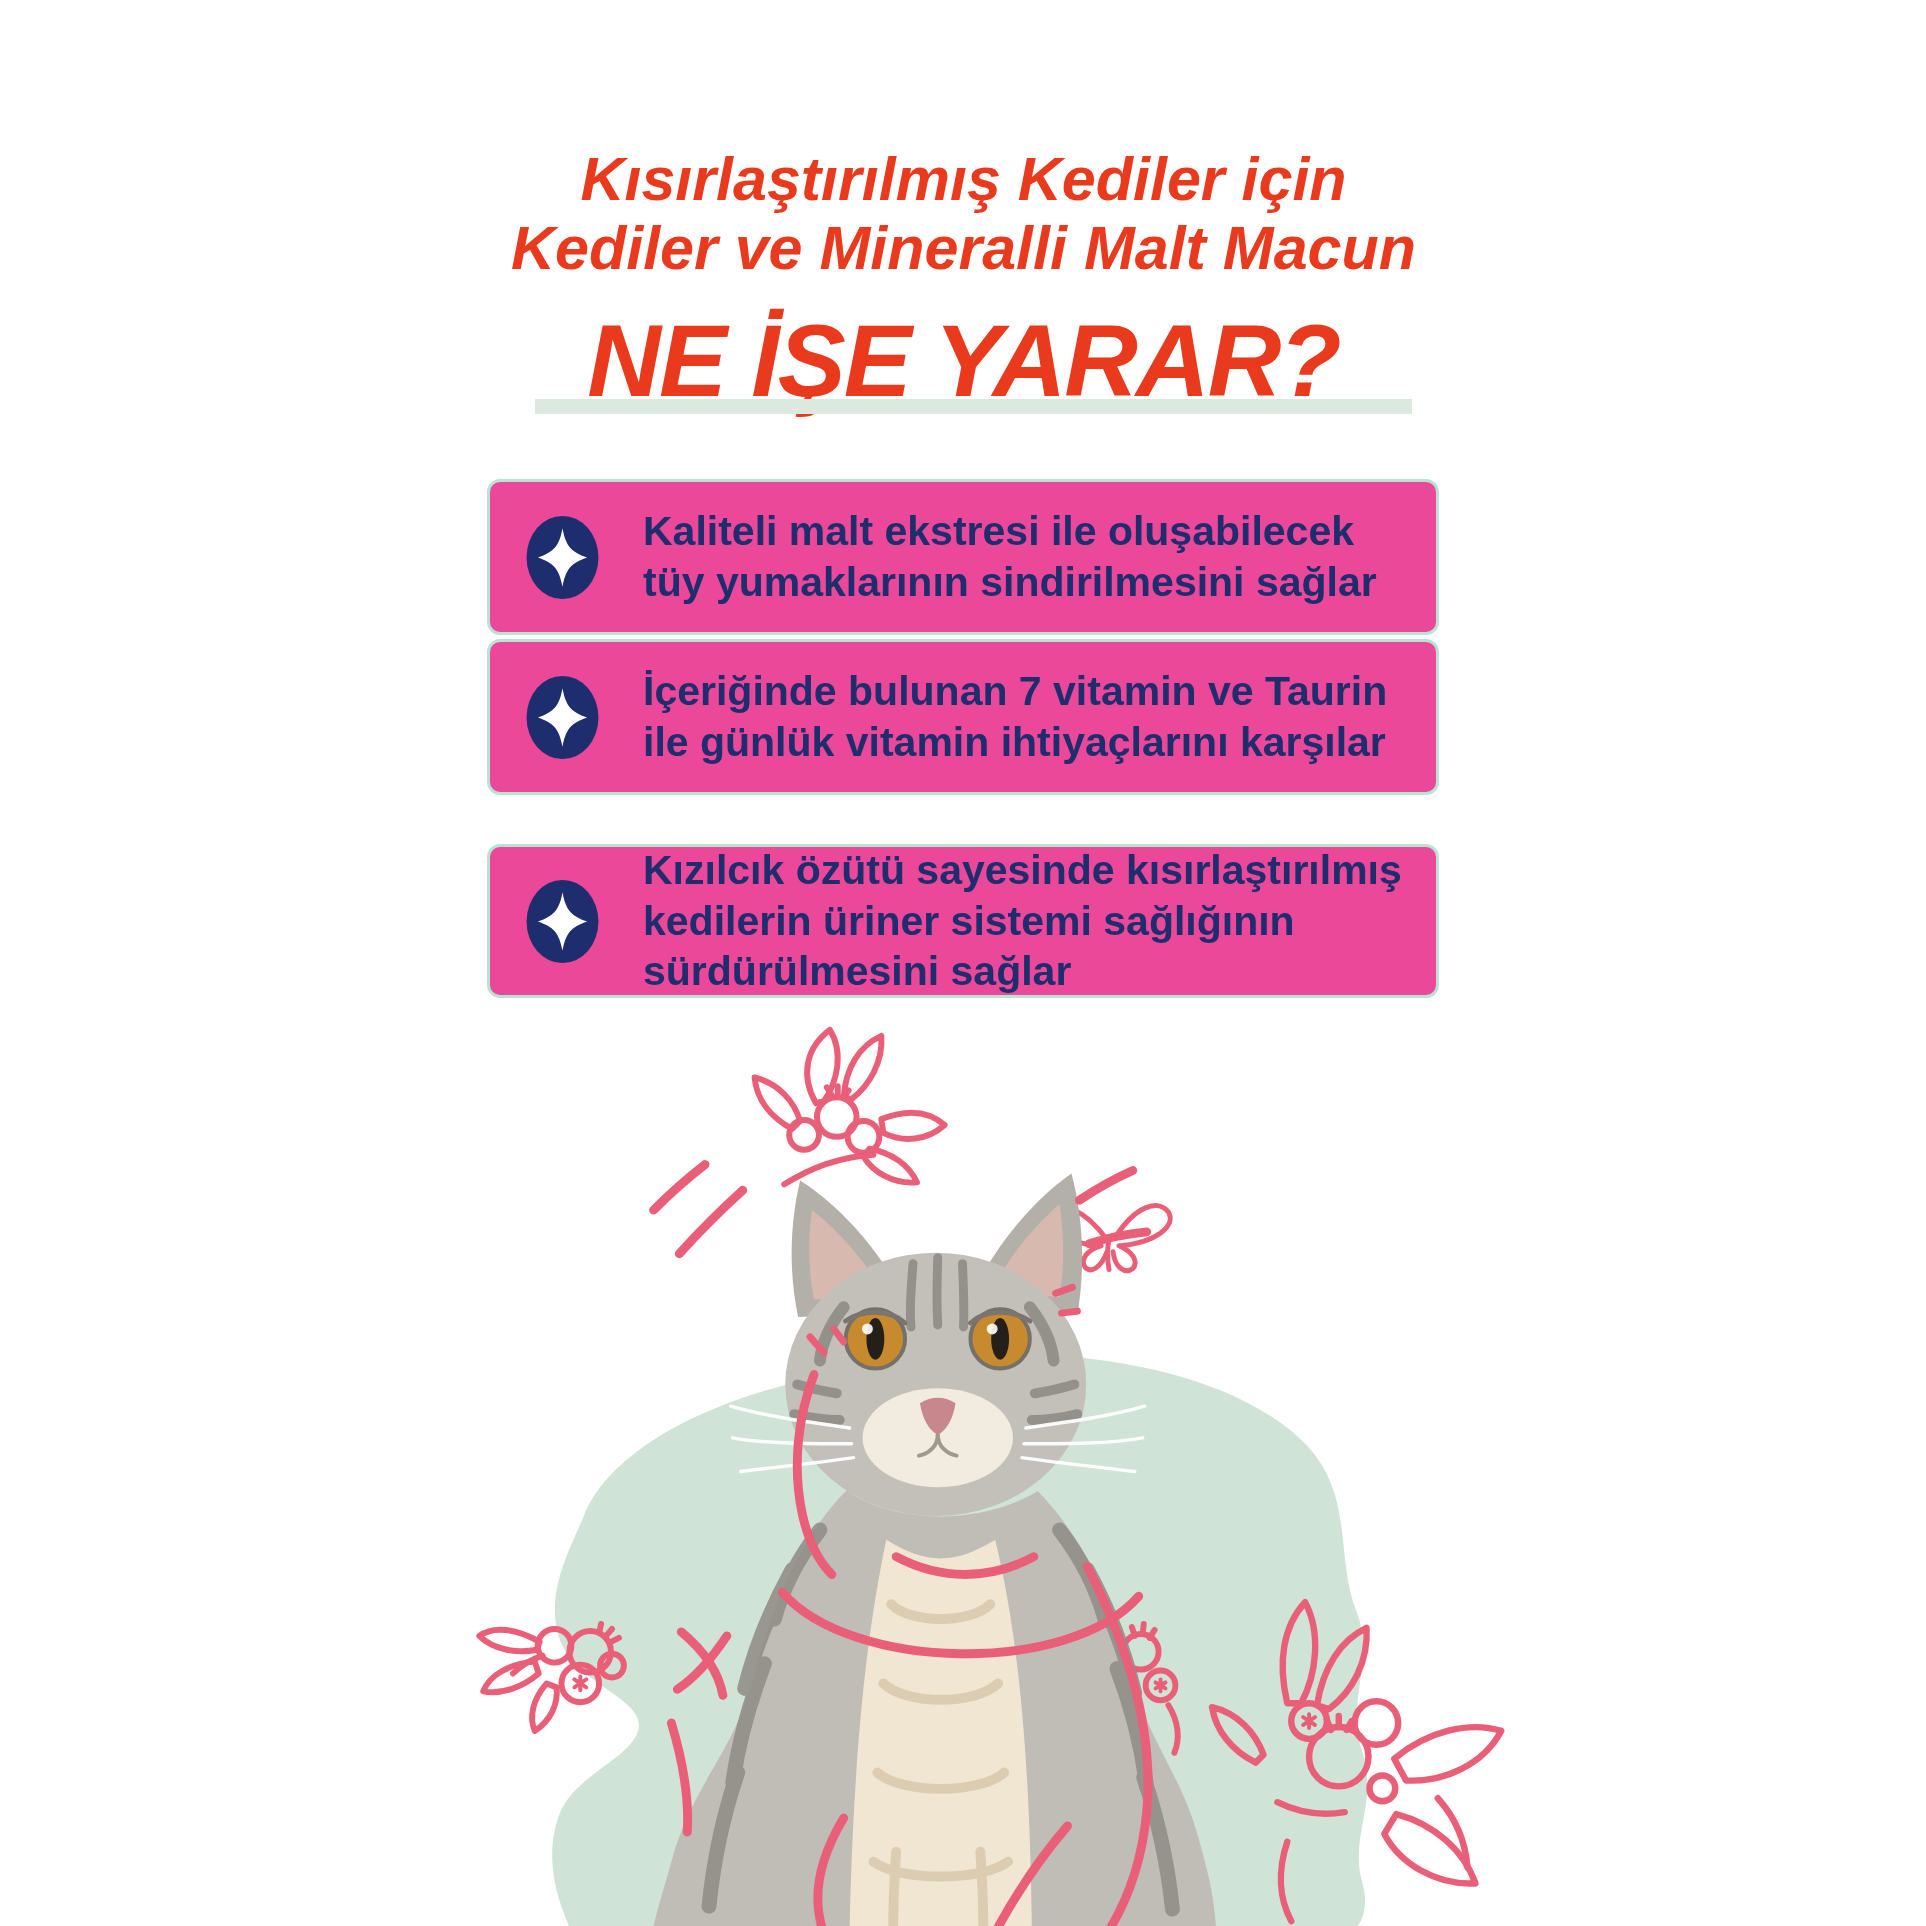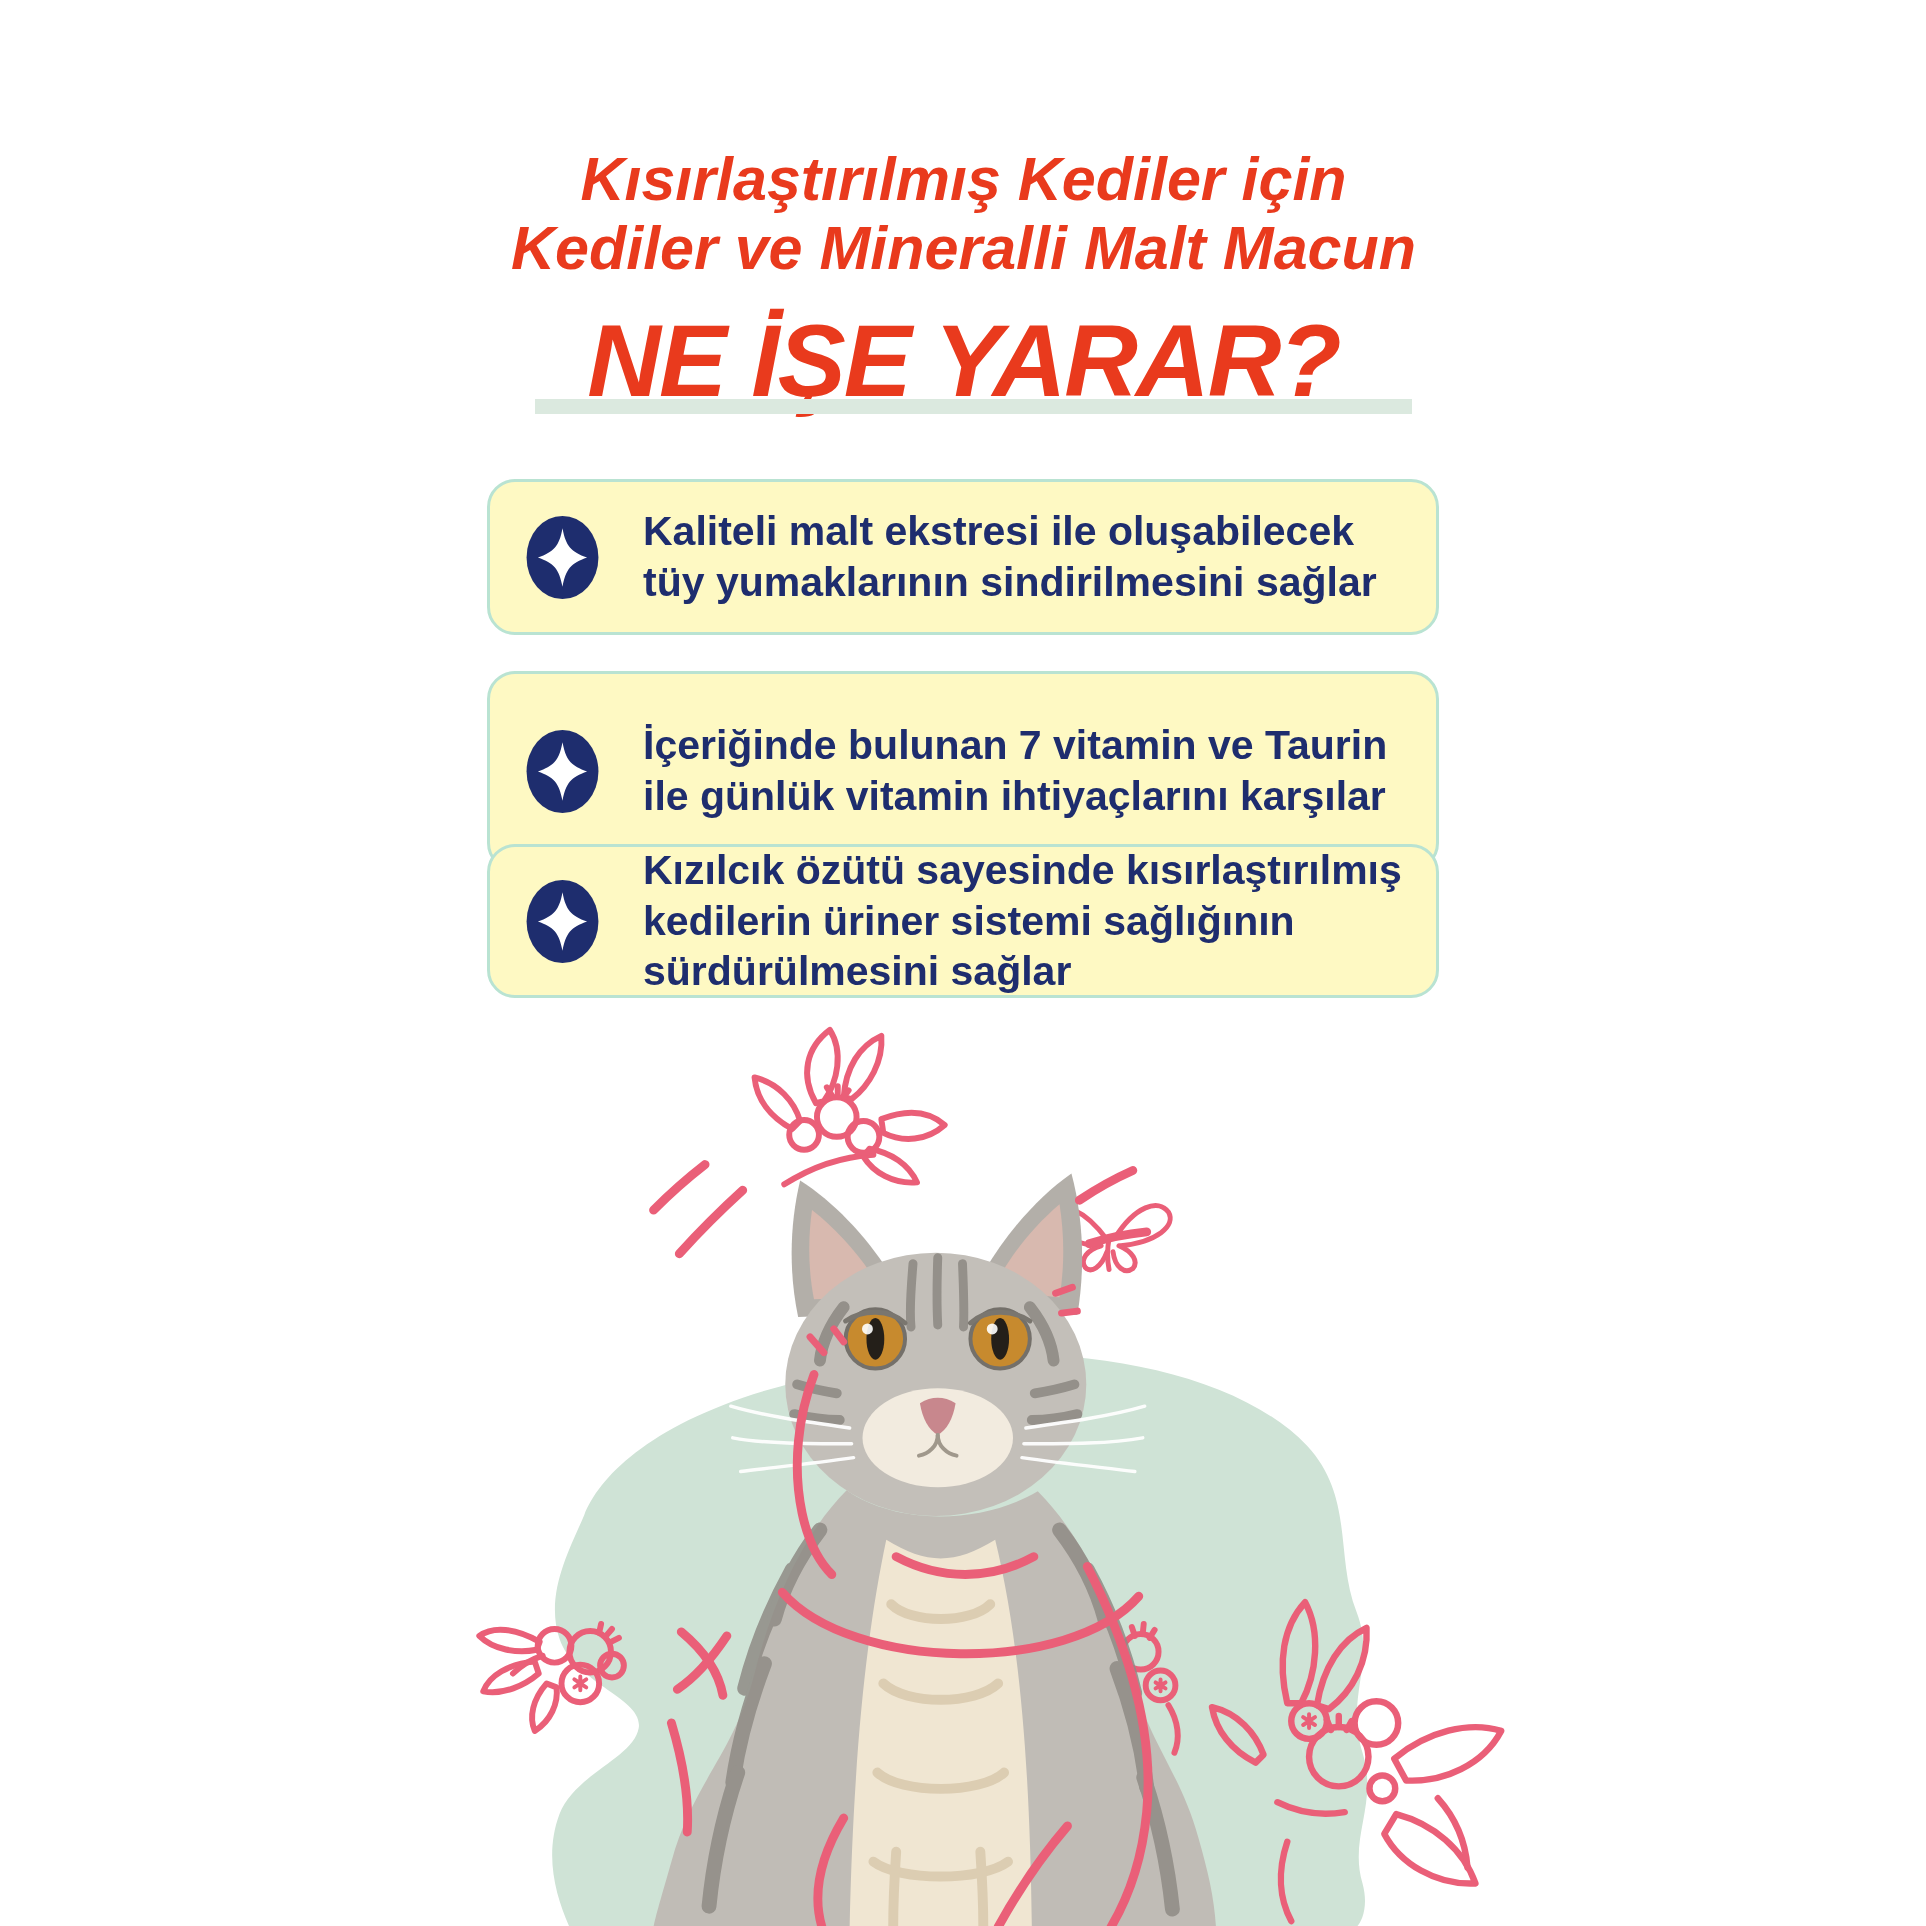--- a/index.html
+++ b/index.html
@@ -6,25 +6,25 @@
   .page{
     position:relative;width:1927px;height:1927px;background:#ffffff;overflow:hidden;
     font-family:"Liberation Sans", sans-serif;
   }
   .title-wrap{position:absolute;top:145px;left:0;width:100%;text-align:center;color:#e93a1d;}
   .title-line{font-size:61px;font-weight:bold;line-height:1.13;letter-spacing:0px;font-style:italic;}
   .headline{font-size:102px;font-weight:bold;font-style:italic;letter-spacing:-2px;line-height:1.0;margin-top:27px;}
   .underline-bar{position:absolute;top:399px;left:535px;width:877px;height:15px;background:#dbe9df;}
   .card{
     position:absolute;left:487px;width:952px;box-sizing:border-box;
-    border:3px solid #b9e3d2;border-radius:28px;background:#fef9c3;
+    border:3px solid #b9e3d2;border-radius:13px;background:#ec4899;
     display:flex;align-items:center;padding-left:34px;
   }
   .card-1{top:479px;height:156px;}
-  .card-2{top:671px;height:200px;}
+  .card-2{top:639px;height:156px;}
   .card-3{top:844px;height:154px;}
   .card-icon{flex:0 0 77px;width:77px;height:87px;margin-right:42px;}
   .card-text{
     font-size:41px;font-weight:bold;color:#1e2d6e;line-height:1.24;
     white-space:pre;letter-spacing:0px;
   }
   .art{position:absolute;left:0;top:1020px;width:1927px;height:907px;}
 </style>
 </head>
 <body>

